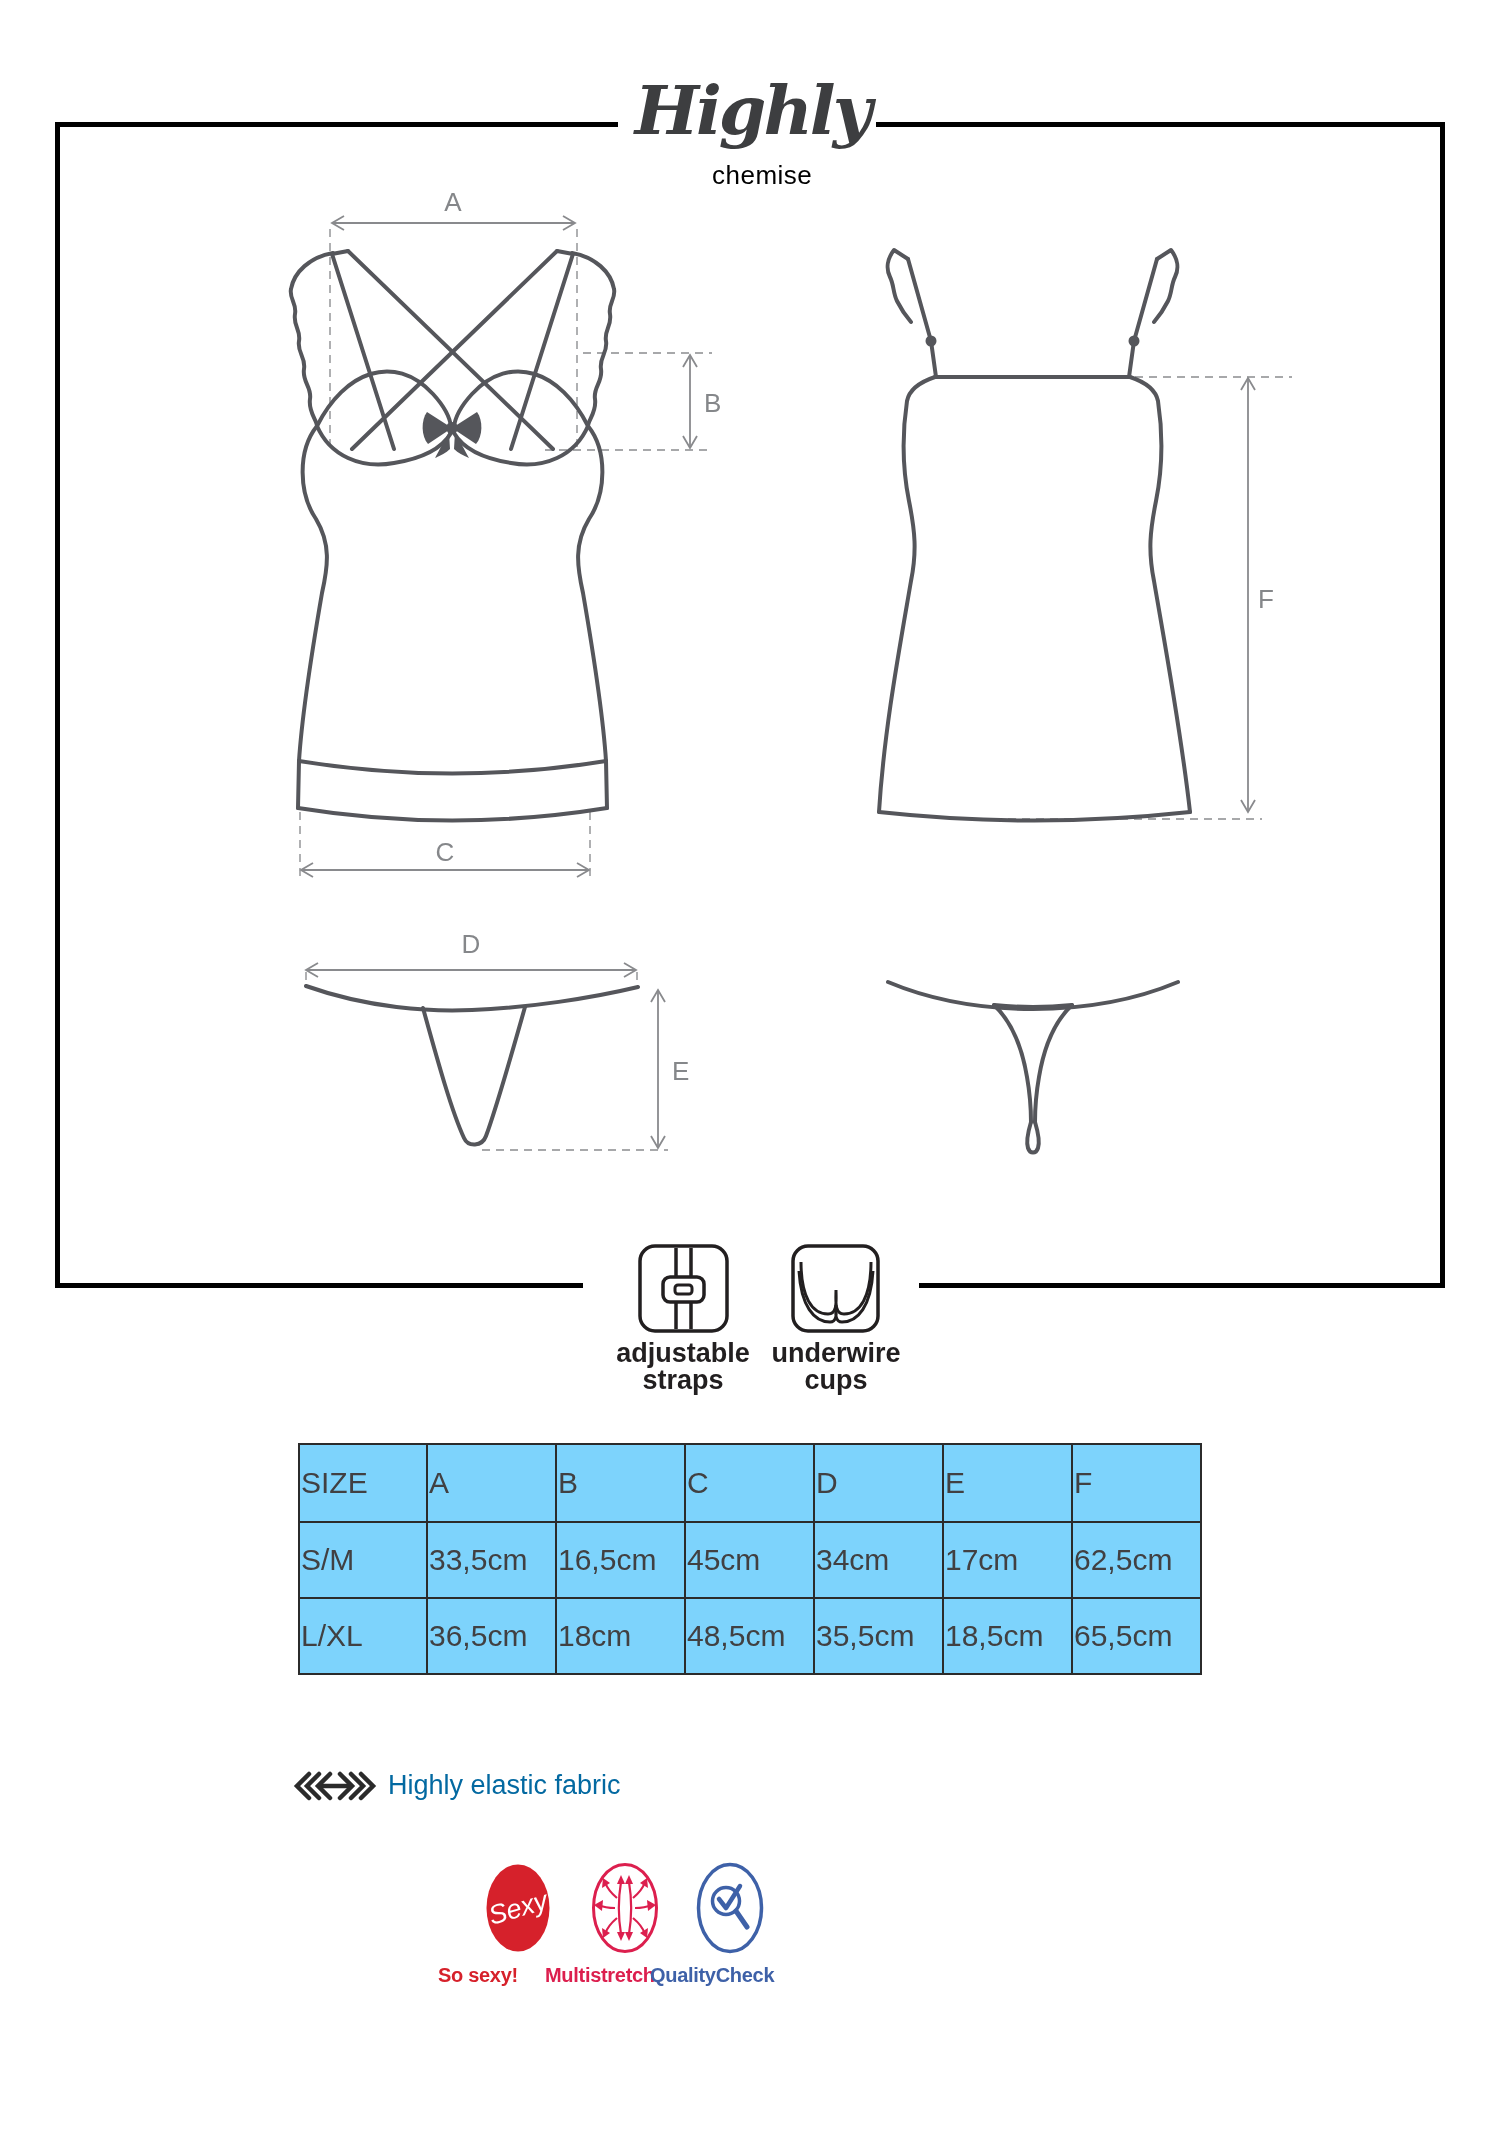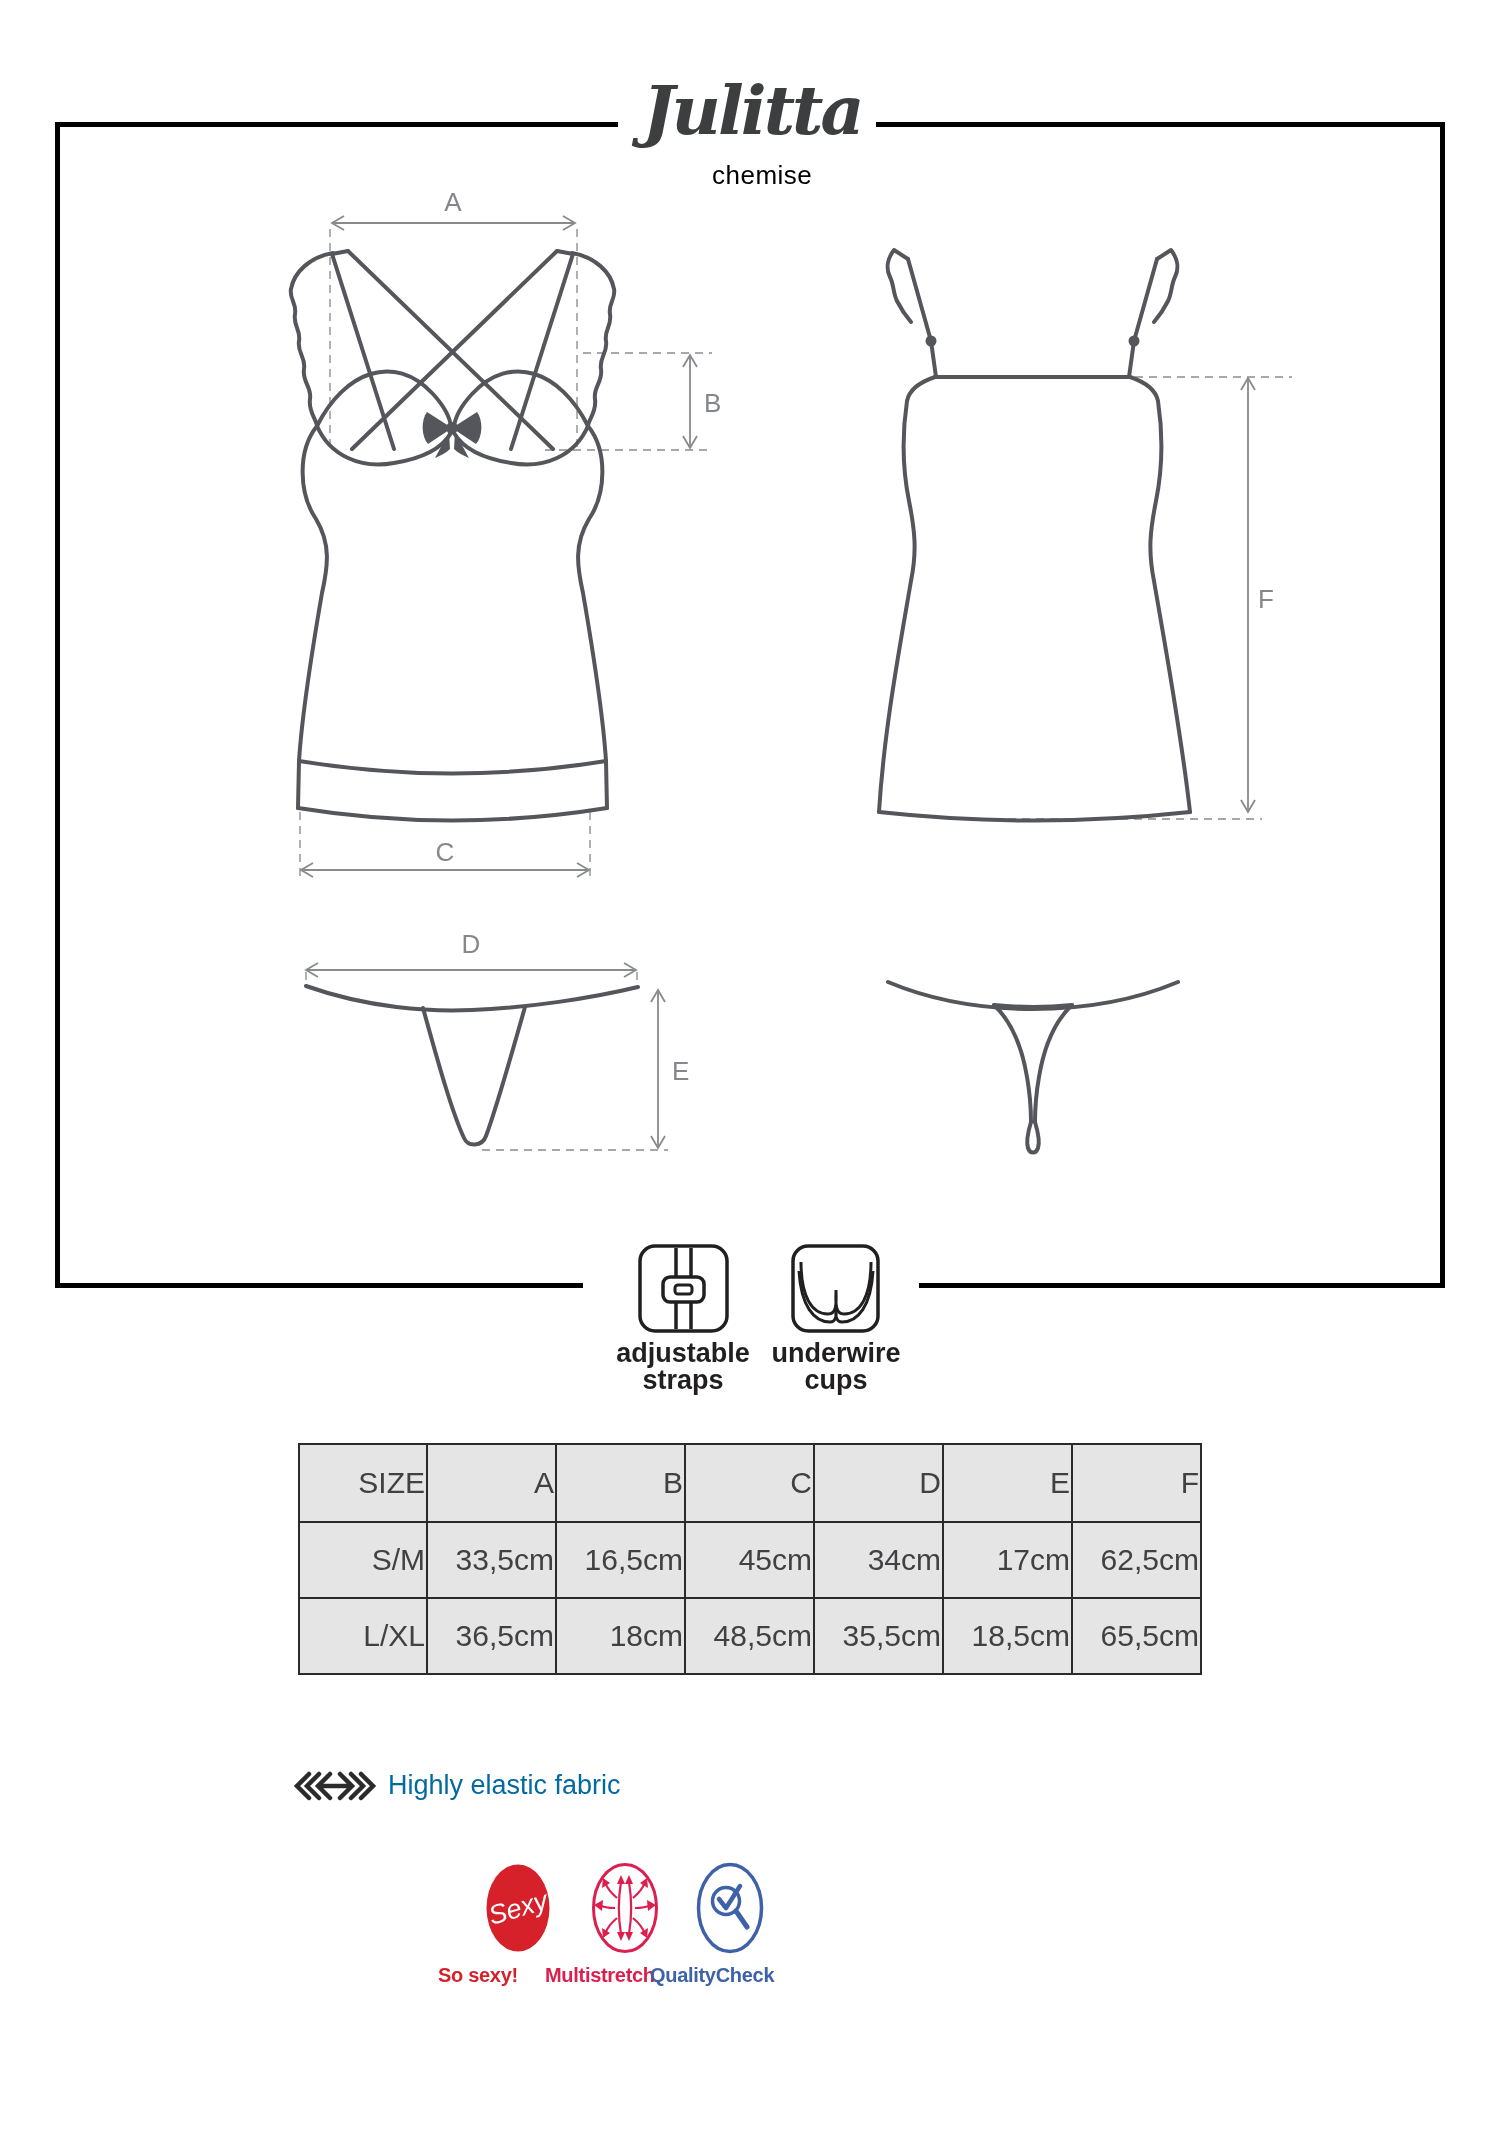--- a/index.html
+++ b/index.html
@@ -11,42 +11,42 @@
   .gap-bottom{left:583px;top:1279px;width:336px;height:14px;background:#fff;}
   
   .logo{left:602px;top:70px;width:300px;text-align:center;font-family:"DejaVu Serif",serif;font-style:italic;font-weight:bold;font-size:68px;letter-spacing:-3px;color:#3d3e40;line-height:80px;}
   .logo-sub{left:712px;top:160px;font-size:26px;color:#000000;letter-spacing:0.5px;}
   
   .featcap{width:160px;text-align:center;font-size:27px;font-weight:bold;color:#221f20;line-height:27px;}
   .featcap-1{left:603px;top:1340px;}
   .featcap-2{left:756px;top:1340px;}
   
   .size-table{left:298px;top:1443px;border-collapse:collapse;table-layout:fixed;}
-  .size-table td{border:2px solid #2b2b2b;text-align:right;vertical-align:middle;font-size:30px;color:#414042;background:#e5e5e5;}
+  .size-table td{border:2px solid #2b2b2b;text-align:left;vertical-align:middle;font-size:30px;color:#414042;background:#7dd3fc;}
   .size-table tr.hdr td{height:74px;}
   .size-table tr.row td{height:72px;}
   
   .fabric-note{left:388px;top:1770px;font-size:27px;color:#0369a1;}
   
   .badgecap{width:160px;text-align:left;font-size:20px;font-weight:bold;letter-spacing:-0.3px;}
   .badgecap-sexy{left:438px;top:1964px;color:#d6212b;}
   .badgecap-multi{left:545px;top:1964px;color:#dc1f4e;}
   .badgecap-quality{left:650px;top:1964px;color:#3e61a8;}
   svg{position:absolute;left:0;top:0;}
   svg text{font-family:"Liberation Sans",sans-serif;}
   .dimtxt{fill:#85878a;font-size:26px;}
 </style>
 </head>
 <body>
 
 <div class="abs frame"></div>
 <div class="abs gap-top"></div>
 <div class="abs gap-bottom"></div>
 
-<div class="abs logo">Julitta</div>
+<div class="abs logo">Highly</div>
 <div class="abs logo-sub">chemise</div>
 
 <svg width="1500" height="2150" viewBox="0 0 1500 2150">
 
   <g stroke="#a7a8aa" stroke-width="1.8" fill="none" stroke-dasharray="8,6">
     <path d="M330,229 V444"></path>
     <path d="M577,229 V448"></path>
     <path d="M583,353 H712"></path>
     <path d="M545,450 H712"></path>
     <path d="M300,812 V882"></path>

